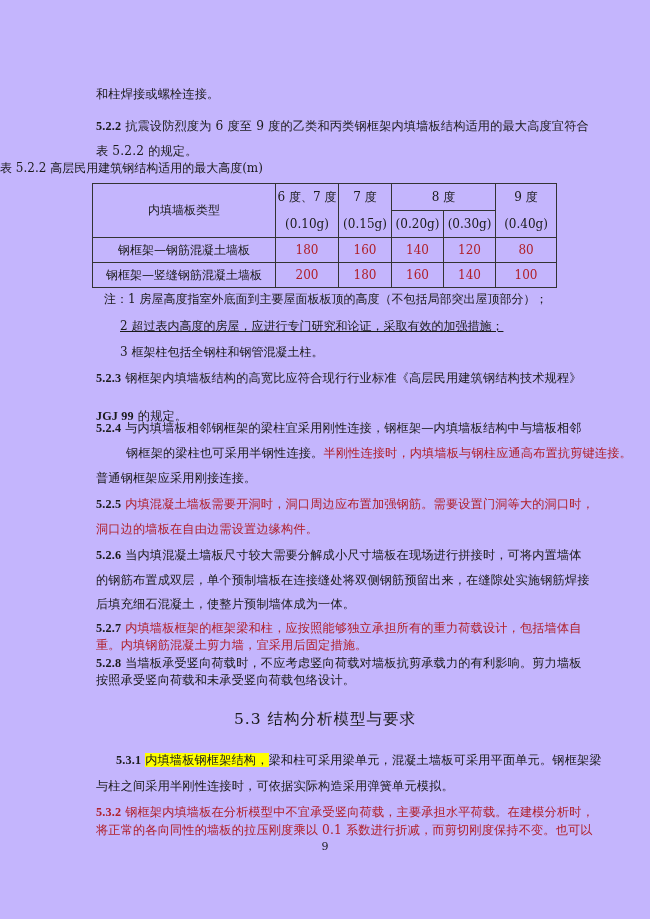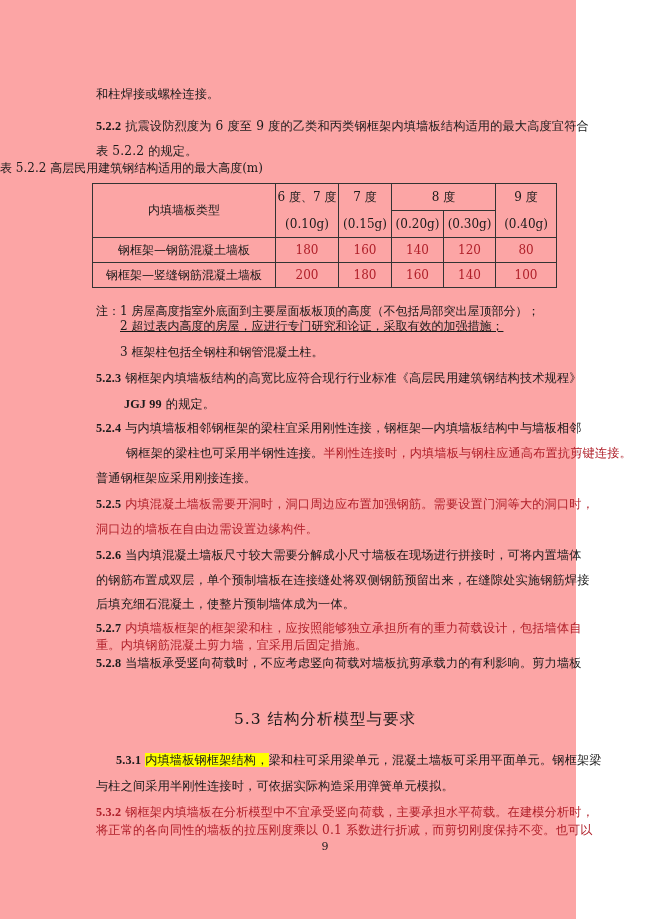--- a/index.html
+++ b/index.html
@@ -1,21 +1,21 @@
 <!DOCTYPE html>
 <html><head>
 <meta charset="utf-8">
 <style>
   html, body { margin: 0; padding: 0; background: #ffffff; }
   body {
     width: 650px; height: 919px; position: relative; overflow: hidden;
     font-family: "DejaVu Serif", "Liberation Serif", serif;
     color: #1a1a1a;
   }
-  .page { position: absolute; left: 0; top: 0; width: 576px; height: 919px; background: #fca5a5; }
+  .page { position: absolute; left: 0; top: 0; width: 650px; height: 919px; background: #c4b5fd; }
   .line { position: absolute; left: 96px; white-space: nowrap; font-size: 12.2px; line-height: 16px; letter-spacing: 0.15px; }
   .bold { font-weight: bold; font-family: "Liberation Serif", serif; }
   .red { color: #b0202a; }
   .caption { position: absolute; left: 0; width: 650px; text-align: left; font-size: 12px; line-height: 16px; }
   .hl { background: #ffff00; }
   .section-title { position: absolute; left: 0; width: 650px; text-align: center; font-size: 15.5px; line-height: 20px; letter-spacing: 1px; }
   .pageno { position: absolute; left: 0; width: 650px; text-align: center; font-size: 11px; top: 840px; }
   table.t {
     position: absolute; left: 92px; top: 183px; width: 464px;
     border-collapse: collapse; font-size: 12px; table-layout: fixed;
@@ -77,28 +77,28 @@
       <td>钢框架—竖缝钢筋混凝土墙板</td>
       <td class="val">200</td>
       <td class="val">180</td>
       <td class="val">160</td>
       <td class="val">140</td>
       <td class="val">100</td>
     </tr>
   </tbody>
     </table>
 
-  <div class="note" style="left:96px; top:291px;margin-top:12px;">注：1  房屋高度指室外底面到主要屋面板板顶的高度（不包括局部突出屋顶部分）；</div>
+  <div class="note" style="left:104px; top:291px;">注：1  房屋高度指室外底面到主要屋面板板顶的高度（不包括局部突出屋顶部分）；</div>
   <div class="note" style="left:120px; top:318px;text-decoration:underline;">2  超过表内高度的房屋，应进行专门研究和论证，采取有效的加强措施；</div>
   <div class="note" style="left:120px; top:344px;">3  框架柱包括全钢柱和钢管混凝土柱。</div>
 
   <div class="line" style="top:370px;">
     <span class="bold">5.2.3</span><span> 钢框架内填墙板结构的高宽比应符合现行行业标准《高层民用建筑钢结构技术规程》</span>
   </div>
-  <div class="line" style="top:396px;margin-left:28px;">
+  <div class="line" style="top:408px;">
     <span class="bold">JGJ 99</span><span> 的规定。</span>
   </div>
 
   <div class="line" style="top:420px;">
     <span class="bold">5.2.4</span><span>  与内填墙板相邻钢框架的梁柱宜采用刚性连接，钢框架—内填墙板结构中与墙板相邻</span>
   </div>
   <div class="line" style="top:445px;margin-left:30px;">
     <span>钢框架的梁柱也可采用半钢性连接。</span><span class="red">半刚性连接时，内填墙板与钢柱应通高布置抗剪键连接。</span>
   </div>
   <div class="line" style="top:470px;">普通钢框架应采用刚接连接。</div>
@@ -115,20 +115,21 @@
   <div class="line" style="top:596px;">后填充细石混凝土，使整片预制墙体成为一体。</div>
 
   <div class="line" style="top:620px;">
     <span class="bold">5.2.7</span><span class="red">  内填墙板框架的框架梁和柱，应按照能够独立承担所有的重力荷载设计，包括墙体自</span>
   </div>
   <div class="line red" style="top:637px;">重。内填钢筋混凝土剪力墙，宜采用后固定措施。</div>
 
   <div class="line" style="top:655px;text-align:center;">
     <span class="bold">5.2.8</span><span>  当墙板承受竖向荷载时，不应考虑竖向荷载对墙板抗剪承载力的有利影响。剪力墙板</span>
   </div>
+  <div class="line" style="top:672px;">按照承受竖向荷载和未承受竖向荷载包络设计。</div>
 
   <div class="section-title" style="top:709px;">5.3  结构分析模型与要求</div>
 
   <div class="line" style="top:752px;padding-left:20px;">
     <span class="bold">5.3.1</span> <span class="hl">内填墙板钢框架结构，</span><span>梁和柱可采用梁单元，混凝土墙板可采用平面单元。钢框架梁</span>
   </div>
   <div class="line" style="top:778px;">与柱之间采用半刚性连接时，可依据实际构造采用弹簧单元模拟。</div>
 
   <div class="line" style="top:804px;">
     <span class="bold red">5.3.2</span><span class="red">  钢框架内填墙板在分析模型中不宜承受竖向荷载，主要承担水平荷载。在建模分析时，</span>

